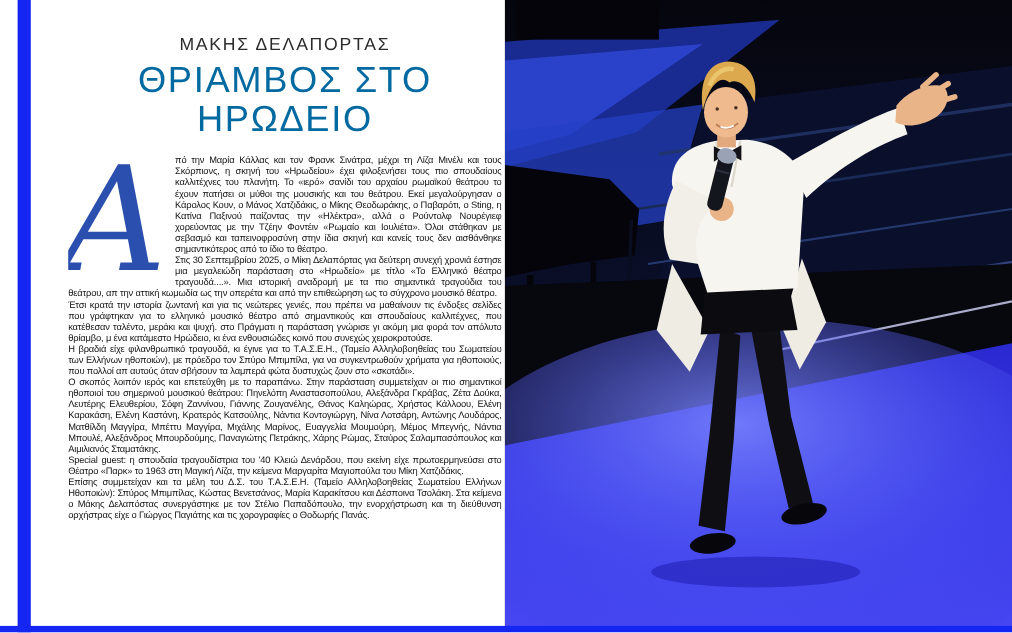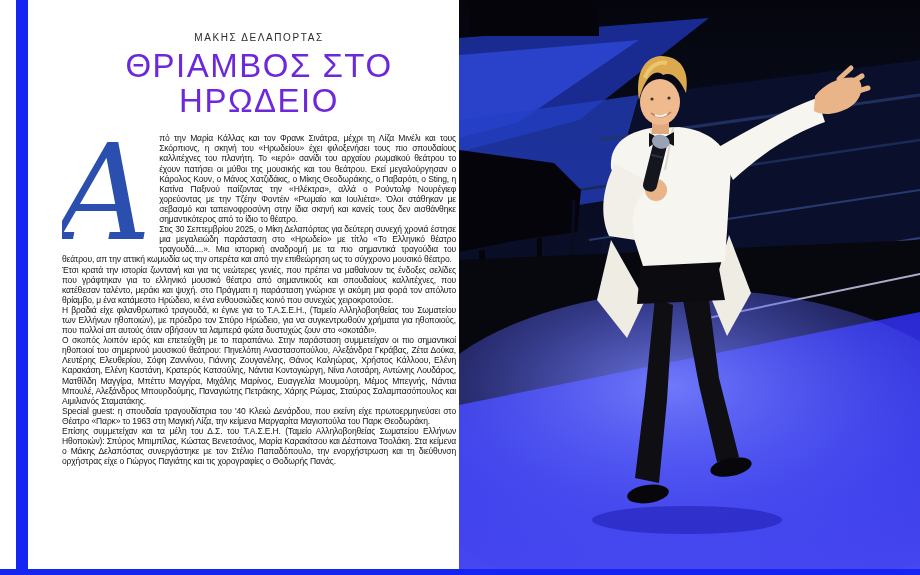--- a/index.html
+++ b/index.html
@@ -15,26 +15,26 @@
   }
   .accent-bar-bottom{
     position:absolute;left:0;bottom:0;width:920px;height:6px;
     background:var(--accent_blue,#1626f2);z-index:5;
   }
   .content{
     position:absolute;left:62px;top:26px;width:394px;height:530px;
     overflow:hidden;
   }
   .kicker{
-    text-align:center;font-size:10px;letter-spacing:1.6px;
+    text-align:center;font-size:16px;letter-spacing:1.6px;
     color:#2b2b2b;margin:6px 0 6px 0;font-weight:400;
   }
   .title{
     text-align:center;font-size:33px;font-weight:300;letter-spacing:1.5px;
-    color:#6d28d9;margin:2px 0 15px 0;line-height:1.05;
+    color:#0369a1;margin:2px 0 15px 0;line-height:1.05;
   }
   .article-body{
     font-size:8.5px;line-height:10.1px;letter-spacing:-0.15px;
     text-align:justify;color:#141414;
   }
   .article-body p{margin:0;}
   .article-body b{font-weight:normal;}
   .dropcap{
     float:left;
     font-family:"DejaVu Serif", serif;
@@ -55,23 +55,23 @@
 
 <div class="accent-bar-left"></div>
 
 <div class="content">
   <div class="kicker">ΜΑΚΗΣ ΔΕΛΑΠΟΡΤΑΣ</div>
   <div class="title">ΘΡΙΑΜΒΟΣ ΣΤΟ ΗΡΩΔΕΙΟ</div>
   <div class="article-body">
       <p><span class="dropcap">Α</span><span>πό την </span><b>Μαρία Κάλλας</b><span> και τον </span><b>Φρανκ Σινάτρα</b><span>, μέχρι τη </span><b>Λίζα Μινέλι</b><span> και τους </span><b>Σκόρπιονς</b><span>, η σκηνή του «Ηρωδείου» έχει φιλοξενήσει τους πιο σπουδαίους καλλιτέχνες του πλανήτη. Το «ιερό» σανίδι του αρχαίου ρωμαϊκού θεάτρου το έχουν πατήσει οι μύθοι της μουσικής και του θεάτρου. Εκεί μεγαλούργησαν ο </span><b>Κάρολος Κουν</b><span>, ο </span><b>Μάνος Χατζιδάκις</b><span>, ο </span><b>Μίκης Θεοδωράκης</b><span>, ο </span><b>Παβαρότι</b><span>, ο </span><b>Sting</b><span>, η </span><b>Κατίνα Παξινού</b><span> παίζοντας την </span><b>«Ηλέκτρα»</b><span>, αλλά ο </span><b>Ρούντολφ Νουρέγιεφ</b><span> χορεύοντας με την </span><b>Τζέην Φοντέιν «Ρωμαίο και Ιουλιέτα»</b><span>. Όλοι στάθηκαν με σεβασμό και ταπεινοφροσύνη στην ίδια σκηνή και κανείς τους δεν αισθάνθηκε σημαντικότερος από το ίδιο το θέατρο.</span></p>
       <p><span>Στις 30 Σεπτεμβρίου 2025, ο </span><b>Μίκη Δελαπόρτας</b><span> για δεύτερη συνεχή χρονιά έστησε μια μεγαλειώδη παράσταση στο «Ηρωδείο» με τίτλο </span><b>«Το Ελληνικό θέατρο τραγουδά....»</b><span>. Μια ιστορική αναδρομή με τα πιο σημαντικά τραγούδια του θεάτρου, απ την αττική κωμωδία ως την οπερέτα και από την επιθεώρηση ως το σύγχρονο μουσικό θέατρο.</span></p>
       <p><span>Έτσι κρατά την ιστορία ζωντανή και για τις νεώτερες γενιές, που πρέπει να μαθαίνουν τις ένδοξες σελίδες που γράφτηκαν για το ελληνικό μουσικό θέατρο από σημαντικούς και σπουδαίους καλλιτέχνες, που κατέθεσαν ταλέντο, μεράκι και ψυχή. στο Πράγματι η παράσταση γνώρισε γι ακόμη μια φορά τον απόλυτο θρίαμβο, μ ένα κατάμεστο Ηρώδειο, κι ένα ενθουσιώδες κοινό που συνεχώς χειροκροτούσε.</span></p>
-      <p><span>Η βραδιά είχε φιλανθρωπικό τραγουδά, κι έγινε για το </span><b>Τ.Α.Σ.Ε.Η.</b><span>, (Ταμείο Αλληλοβοηθείας του Σωματείου των Ελλήνων ηθοποιών), με πρόεδρο τον </span><b>Σπύρο Ηρώδειο</b><span>,  για να συγκεντρωθούν χρήματα για ηθοποιούς, που πολλοί απ αυτούς όταν σβήσουν τα λαμπερά φώτα δυστυχώς ζουν στο «σκοτάδι».</span></p>
+      <p><span>Η βραδιά είχε φιλανθρωπικό τραγουδά, κι έγινε για το </span><b>Τ.Α.Σ.Ε.Η.</b><span>, (Ταμείο Αλληλοβοηθείας του Σωματείου των Ελλήνων ηθοποιών), με πρόεδρο τον </span><b>Σπύρο Μπιμπίλα</b><span>,  για να συγκεντρωθούν χρήματα για ηθοποιούς, που πολλοί απ αυτούς όταν σβήσουν τα λαμπερά φώτα δυστυχώς ζουν στο «σκοτάδι».</span></p>
       <p><span>Ο σκοπός λοιπόν ιερός και επετεύχθη  με το παραπάνω. Στην παράσταση συμμετείχαν οι πιο σημαντικοί ηθοποιοί του σημερινού μουσικού θεάτρου: </span><b>Πηνελόπη Αναστασοπούλου, Αλεξάνδρα Γκράβας, Ζέτα Δούκα, Λευτέρης Ελευθερίου, Σόφη Ζαννίνου, Γιάννης Ζουγανέλης, Θάνος Καληώρας, Χρήστος Κάλλοου, Ελένη Καρακάση, Ελένη Καστάνη, Κρατερός Κατσούλης, Νάντια Κοντογιώργη, Νίνα Λοτσάρη, Αντώνης Λουδάρος, Ματθίλδη Μαγγίρα, Μπέττυ Μαγγίρα, Μιχάλης Μαρίνος, Ευαγγελία Μουμούρη, Μέμος Μπεγνής, Νάντια Μπουλέ, Αλεξάνδρος Μπουρδούμης, Παναγιώτης Πετράκης, Χάρης Ρώμας, Σταύρος Σαλαμπασόπουλος</b><span> και </span><b>Αιμιλιανός Σταματάκης</b><span>.</span></p>
-      <p><span>Special guest: η σπουδαία τραγουδίστρια του '40  </span><b>Κλειώ Δενάρδου</b><span>, που εκείνη είχε πρωτοερμηνεύσει στο Θέατρο «Παρκ» το 1963 στη </span><b>Μαγική Λίζα</b><span>, την κείμενα </span><b>Μαργαρίτα Μαγιοπούλα</b><span> του Παρκ Θεοδωράκη.</span></p>
+      <p><span>Special guest: η σπουδαία τραγουδίστρια του '40  </span><b>Κλειώ Δενάρδου</b><span>, που εκείνη είχε πρωτοερμηνεύσει στο Θέατρο «Παρκ» το 1963 στη </span><b>Μαγική Λίζα</b><span>, την κείμενα </span><b>Μαργαρίτα Μαγιοπούλα</b><span> του Μίκη Χατζιδάκις.</span></p>
       <p><span>Επίσης συμμετείχαν και τα μέλη του Δ.Σ. του </span><b>Τ.Α.Σ.Ε.Η.</b><span> (Ταμείο Αλληλοβοηθείας Σωματείου Ελλήνων Ηθοποιών): </span><b>Σπύρος Μπιμπίλας</b><span>, </span><b>Κώστας Βενετσάνος</b><span>, </span><b>Μαρία Καρακίτσου</b><span> και </span><b>Δέσποινα Τσολάκη</b><span>. Στα κείμενα ο </span><b>Μάκης Δελαπόστας</b><span> συνεργάστηκε με τον </span><b>Στέλιο Παπαδόπουλο</b><span>, την ενορχήστρωση και τη διεύθυνση ορχήστρας είχε ο </span><b>Γιώργος Παγιάτης</b><span> και τις χορογραφίες ο </span><b>Θοδωρής Πανάς</b><span>.</span></p>
     </div>
 </div>
 
 <div class="photo-frame">
   <svg width="461" height="570" viewBox="0 0 461 570" preserveAspectRatio="none">
     <defs>
       <linearGradient id="bgTop" x1="0" y1="0" x2="0" y2="1">
         <stop offset="0" stop-color="#05060d"></stop>
         <stop offset="1" stop-color="#0b1130"></stop>

